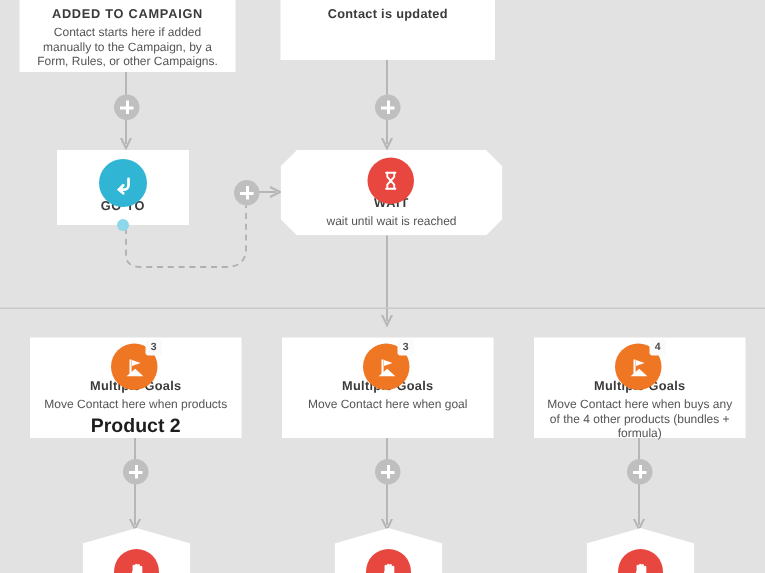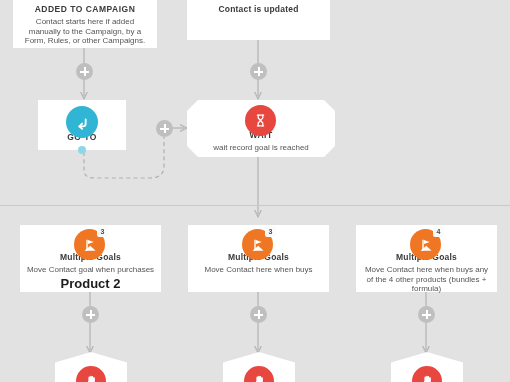--- a/index.html
+++ b/index.html
@@ -157,49 +157,49 @@
   <div class="node" id="wait-card">
     <div class="icon-circle ic-red" style="left:58px;top:5px;width:31px;height:31px;">
       <svg width="15" height="15" viewBox="0 0 24 24" fill="none" stroke="#fff" stroke-width="2" stroke-linecap="round">
         <path d="M7 3.5 L17 3.5 M7 20.5 L17 20.5"></path>
         <path d="M8.3 3.5 L8.3 8 L12 12 L15.7 8 L15.7 3.5"></path>
         <path d="M8.3 20.5 L8.3 16 L12 12 L15.7 16 L15.7 20.5"></path>
       </svg>
     </div>
     <div class="card" style="background:transparent;">
       <div class="card-title caps">WAIT</div>
-      <div class="card-desc">wait record goal is reached</div>
+      <div class="card-desc">wait until wait is reached</div>
     </div>
   </div>
 
   <div class="node card goal-card" id="goal-1">
     <div class="icon-circle ic-orange" style="left:54px;top:4px;width:31px;height:31px;">
       <svg width="16" height="16" viewBox="0 0 24 24" fill="#fff">
         <path d="M6.5 4 L6.5 20.5 L8.6 20.5 L8.6 4 Z"></path>
         <path d="M9 4.6 L17.6 7.6 L9 10.6 Z"></path>
         <path d="M3.6 20.8 L12.2 13.2 L20.4 20.8 Z"></path>
       </svg>
       <div class="badge">3</div>
     </div>
     <div class="card-title">Multiple Goals</div>
-    <div class="card-desc">Move Contact goal when purchases</div>
+    <div class="card-desc">Move Contact here when products</div>
     <div class="card-big">Product 2</div>
   </div>
 
   <div class="node card goal-card" id="goal-2">
     <div class="icon-circle ic-orange" style="left:54px;top:4px;width:31px;height:31px;">
       <svg width="16" height="16" viewBox="0 0 24 24" fill="#fff">
         <path d="M6.5 4 L6.5 20.5 L8.6 20.5 L8.6 4 Z"></path>
         <path d="M9 4.6 L17.6 7.6 L9 10.6 Z"></path>
         <path d="M3.6 20.8 L12.2 13.2 L20.4 20.8 Z"></path>
       </svg>
       <div class="badge">3</div>
     </div>
     <div class="card-title">Multiple Goals</div>
-    <div class="card-desc">Move Contact here when buys</div>
+    <div class="card-desc">Move Contact here when goal</div>
   </div>
 
   <div class="node card goal-card" id="goal-3">
     <div class="icon-circle ic-orange" style="left:54px;top:4px;width:31px;height:31px;">
       <svg width="16" height="16" viewBox="0 0 24 24" fill="#fff">
         <path d="M6.5 4 L6.5 20.5 L8.6 20.5 L8.6 4 Z"></path>
         <path d="M9 4.6 L17.6 7.6 L9 10.6 Z"></path>
         <path d="M3.6 20.8 L12.2 13.2 L20.4 20.8 Z"></path>
       </svg>
       <div class="badge">4</div>

